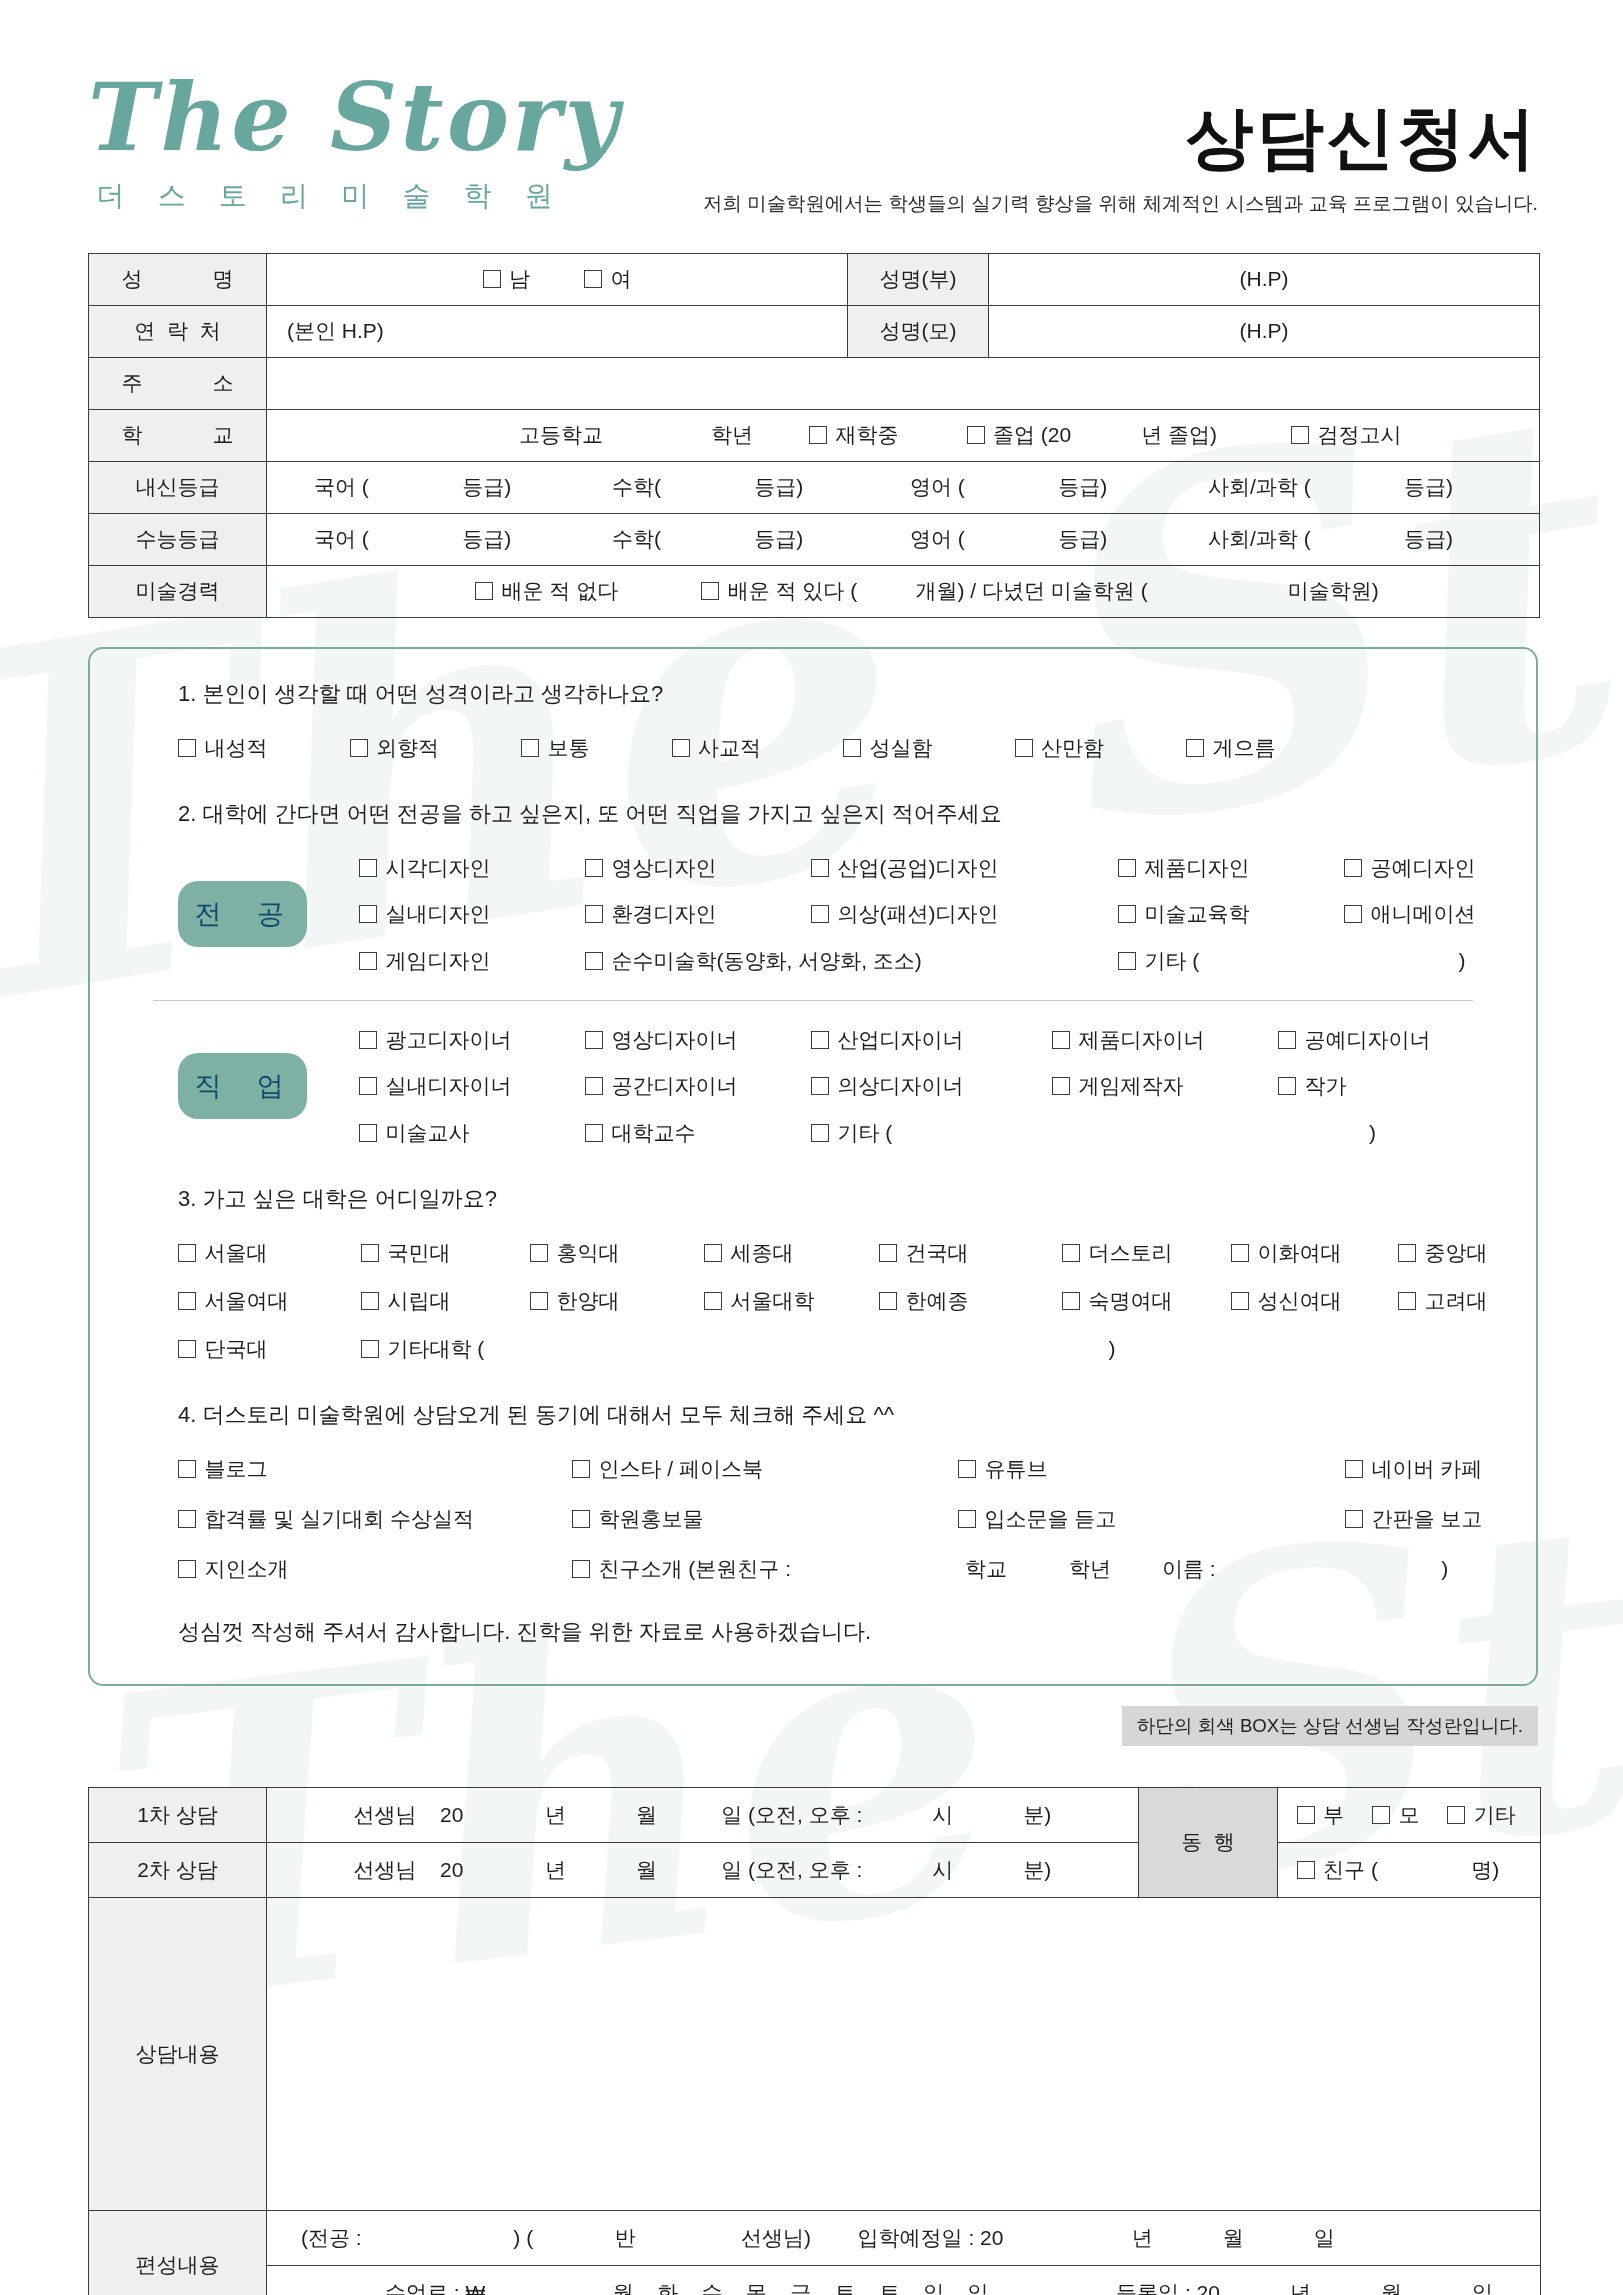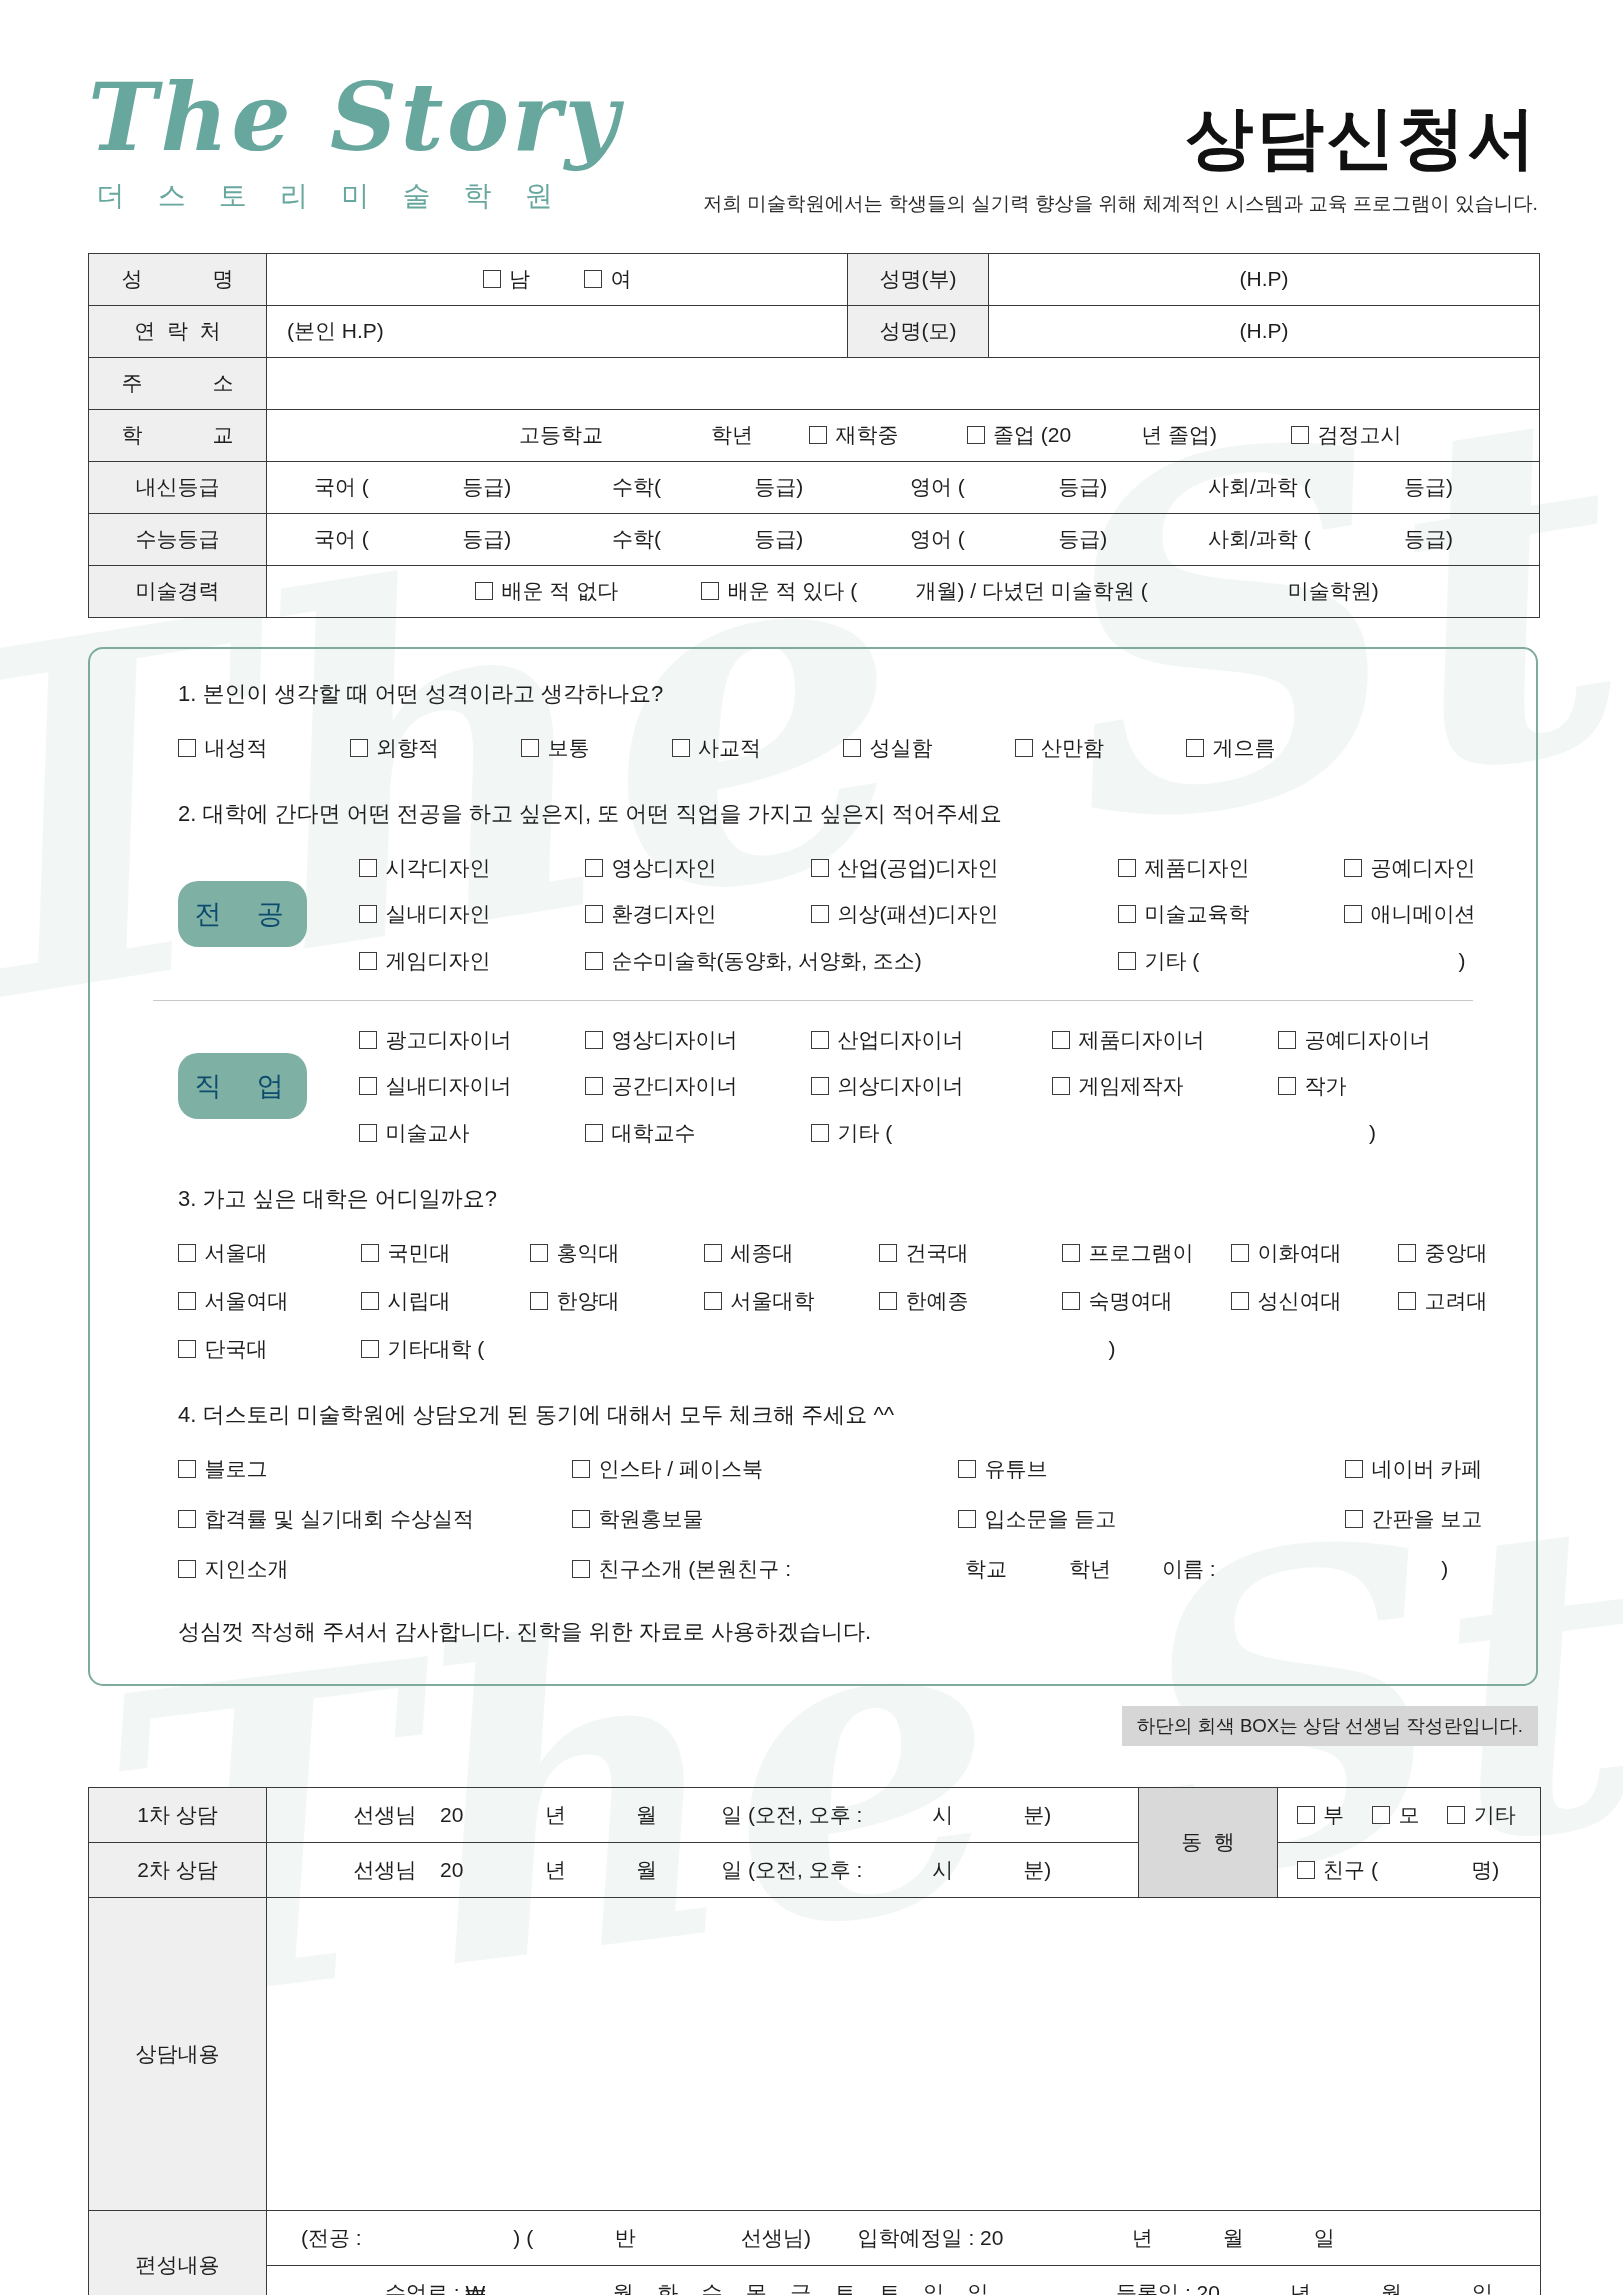--- a/index.html
+++ b/index.html
@@ -286,21 +286,21 @@
       </div>
     </div>
 
     <h2 class="q-title mt">3. 가고 싶은 대학은 어디일까요?</h2>
     <div class="grid grid-uni">
       <label class="cb"><span class="box"></span><span class="lbl">서울대</span></label>
       <label class="cb"><span class="box"></span><span class="lbl">국민대</span></label>
       <label class="cb"><span class="box"></span><span class="lbl">홍익대</span></label>
       <label class="cb"><span class="box"></span><span class="lbl">세종대</span></label>
       <label class="cb"><span class="box"></span><span class="lbl">건국대</span></label>
-      <label class="cb"><span class="box"></span><span class="lbl">프로그램이</span></label>
+      <label class="cb"><span class="box"></span><span class="lbl">더스토리</span></label>
       <label class="cb"><span class="box"></span><span class="lbl">이화여대</span></label>
       <label class="cb"><span class="box"></span><span class="lbl">중앙대</span></label>
       <label class="cb"><span class="box"></span><span class="lbl">서울여대</span></label>
       <label class="cb"><span class="box"></span><span class="lbl">시립대</span></label>
       <label class="cb"><span class="box"></span><span class="lbl">한양대</span></label>
       <label class="cb"><span class="box"></span><span class="lbl">서울대학</span></label>
       <label class="cb"><span class="box"></span><span class="lbl">한예종</span></label>
       <label class="cb"><span class="box"></span><span class="lbl">숙명여대</span></label>
       <label class="cb"><span class="box"></span><span class="lbl">성신여대</span></label>
       <label class="cb"><span class="box"></span><span class="lbl">고려대</span></label>

